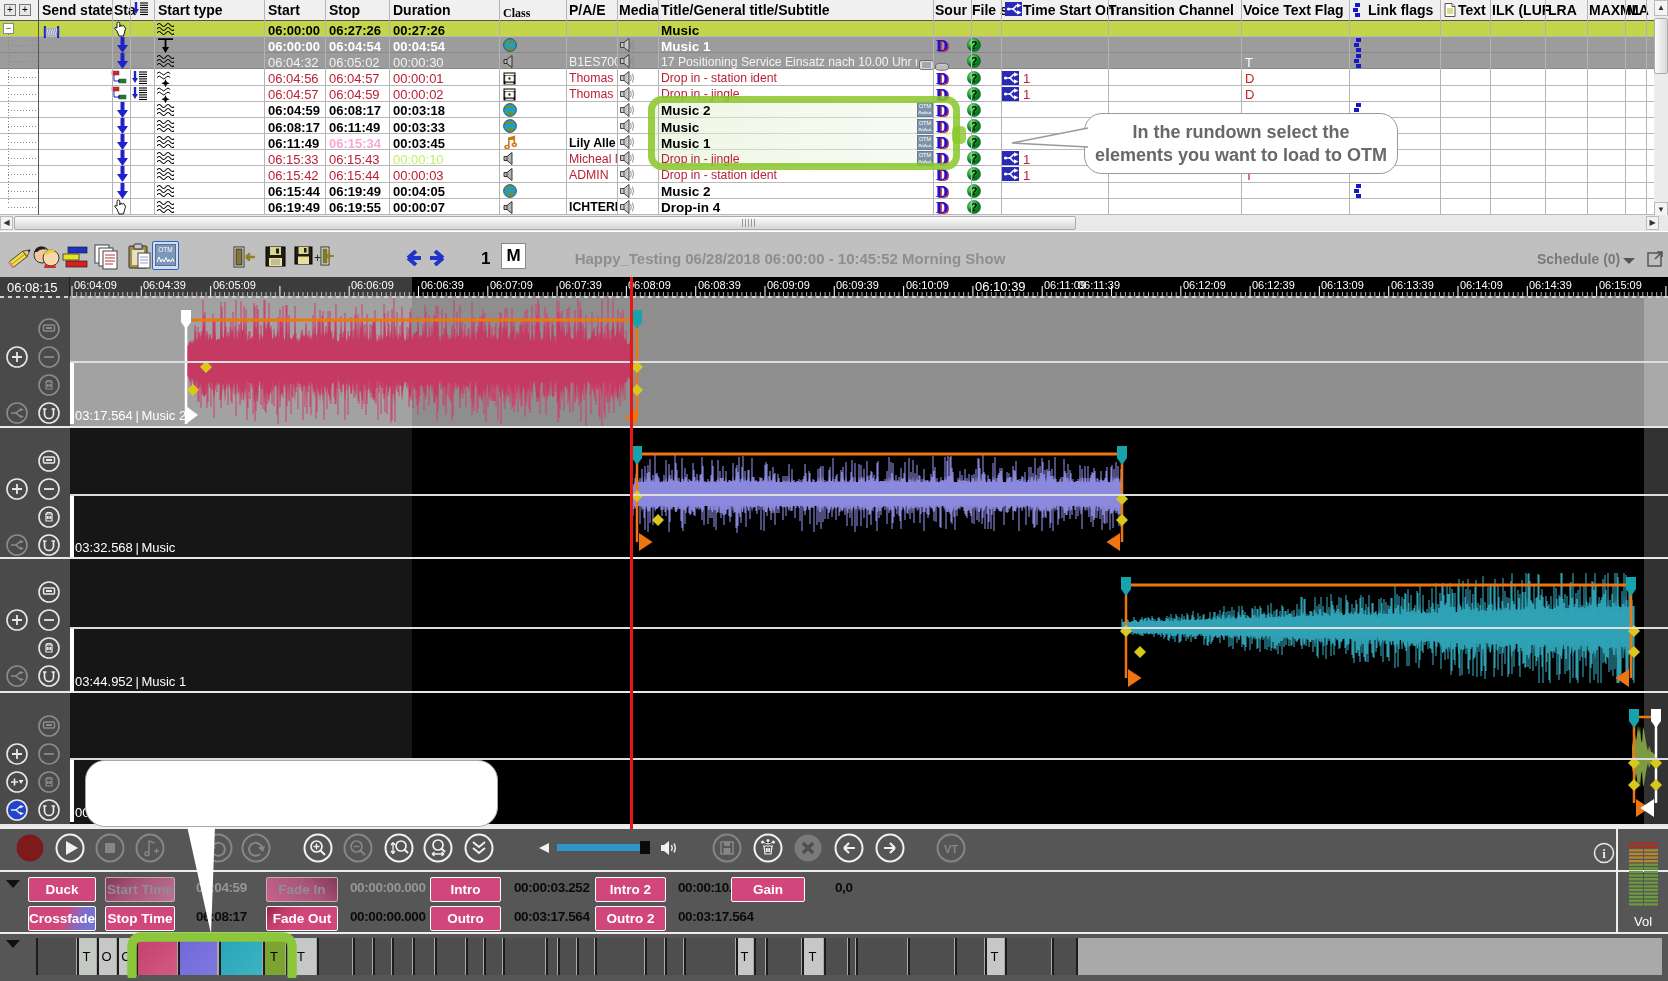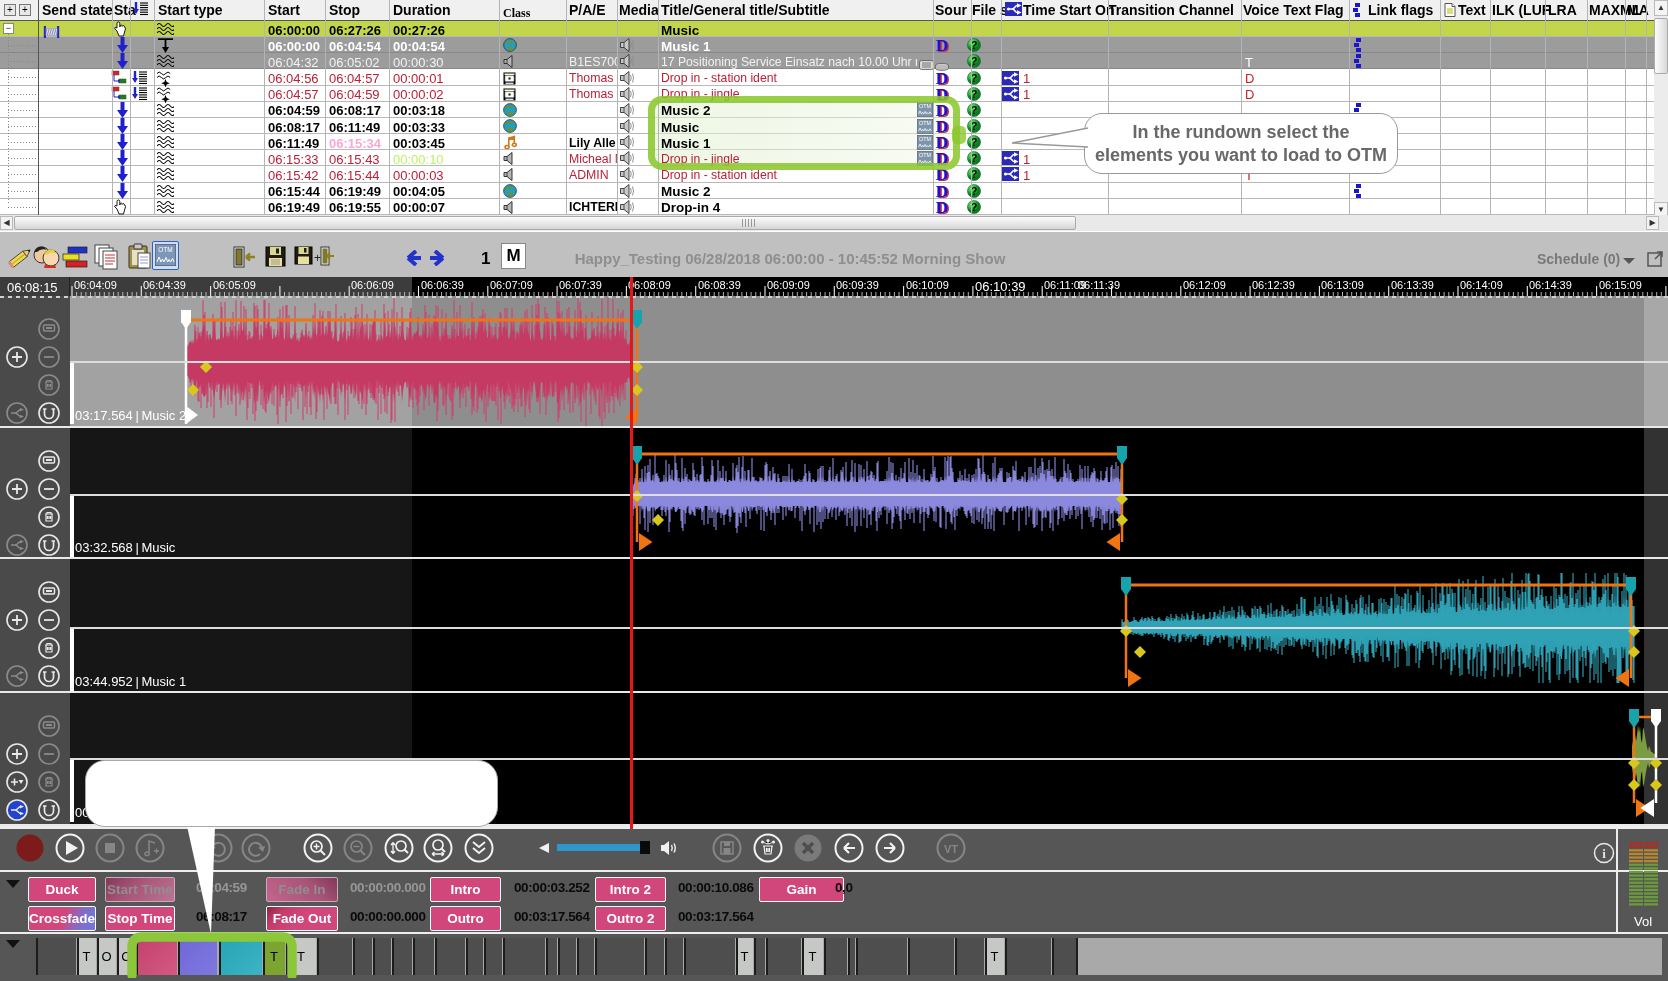--- a/index.html
+++ b/index.html
@@ -1473,21 +1473,21 @@
     </svg>
     <div class="btnpink" style="left:28px;top:877px;width:68px;background:#d2477b;">Duck</div>
     <div class="btnpink" style="left:105px;top:877px;width:70px;background:linear-gradient(135deg,#82395a 0%,#a85478 40%,#bb7394 100%);color:#8f8f8f;border-color:#c8aab8;">Start Time</div>
     <div class="cell" style="left:196px;top:880px;font-size:13.5px;font-weight:700;letter-spacing:-0.4px;color:#969696;">06:04:59</div>
     <div class="btnpink" style="left:266px;top:877px;width:72px;background:linear-gradient(225deg,#82395a 0%,#a85478 38%,#c4648c 100%);color:#8f8f8f;border-color:#c8aab8;">Fade In</div>
     <div class="cell" style="left:350px;top:880px;font-size:13.5px;font-weight:700;letter-spacing:-0.4px;color:#969696;">00:00:00.000</div>
     <div class="btnpink" style="left:430px;top:877px;width:71px;background:#d2477b;">Intro</div>
     <div class="cell" style="left:514px;top:880px;font-size:13.5px;font-weight:700;letter-spacing:-0.4px;color:#0a0a0a;">00:00:03.252</div>
     <div class="btnpink" style="left:595px;top:877px;width:71px;background:#d2477b;">Intro 2</div>
     <div class="cell" style="left:678px;top:880px;font-size:13.5px;font-weight:700;letter-spacing:-0.4px;color:#0a0a0a;">00:00:10.086</div>
-    <div class="btnpink" style="left:759px;top:877px;width:85px;background:#d2477b;">Gain</div>
+    <div class="btnpink" style="left:731px;top:877px;width:74px;background:#d2477b;">Gain</div>
     <div class="cell" style="left:835px;top:880px;font-size:13.5px;font-weight:700;letter-spacing:-0.4px;color:#0a0a0a;">0,0</div>
     <div class="btnpink" style="left:28px;top:906px;width:68px;background:linear-gradient(110deg,#d2477b 0%,#d2477b 52%,#8a68c0 72%,#7573d4 88%);">Crossfade</div>
     <div class="btnpink" style="left:105px;top:906px;width:70px;background:#d2477b;">Stop Time</div>
     <div class="cell" style="left:196px;top:909px;font-size:13.5px;font-weight:700;letter-spacing:-0.4px;color:#0a0a0a;">06:08:17</div>
     <div class="btnpink" style="left:266px;top:906px;width:72px;background:linear-gradient(135deg,#8e2240 0%,#c23b68 20%,#d2477b 48%);">Fade Out</div>
     <div class="cell" style="left:350px;top:909px;font-size:13.5px;font-weight:700;letter-spacing:-0.4px;color:#0a0a0a;">00:00:00.000</div>
     <div class="btnpink" style="left:430px;top:906px;width:71px;background:#d2477b;">Outro</div>
     <div class="cell" style="left:514px;top:909px;font-size:13.5px;font-weight:700;letter-spacing:-0.4px;color:#0a0a0a;">00:03:17.564</div>
     <div class="btnpink" style="left:595px;top:906px;width:71px;background:#d2477b;">Outro 2</div>
     <div class="cell" style="left:678px;top:909px;font-size:13.5px;font-weight:700;letter-spacing:-0.4px;color:#0a0a0a;">00:03:17.564</div>

